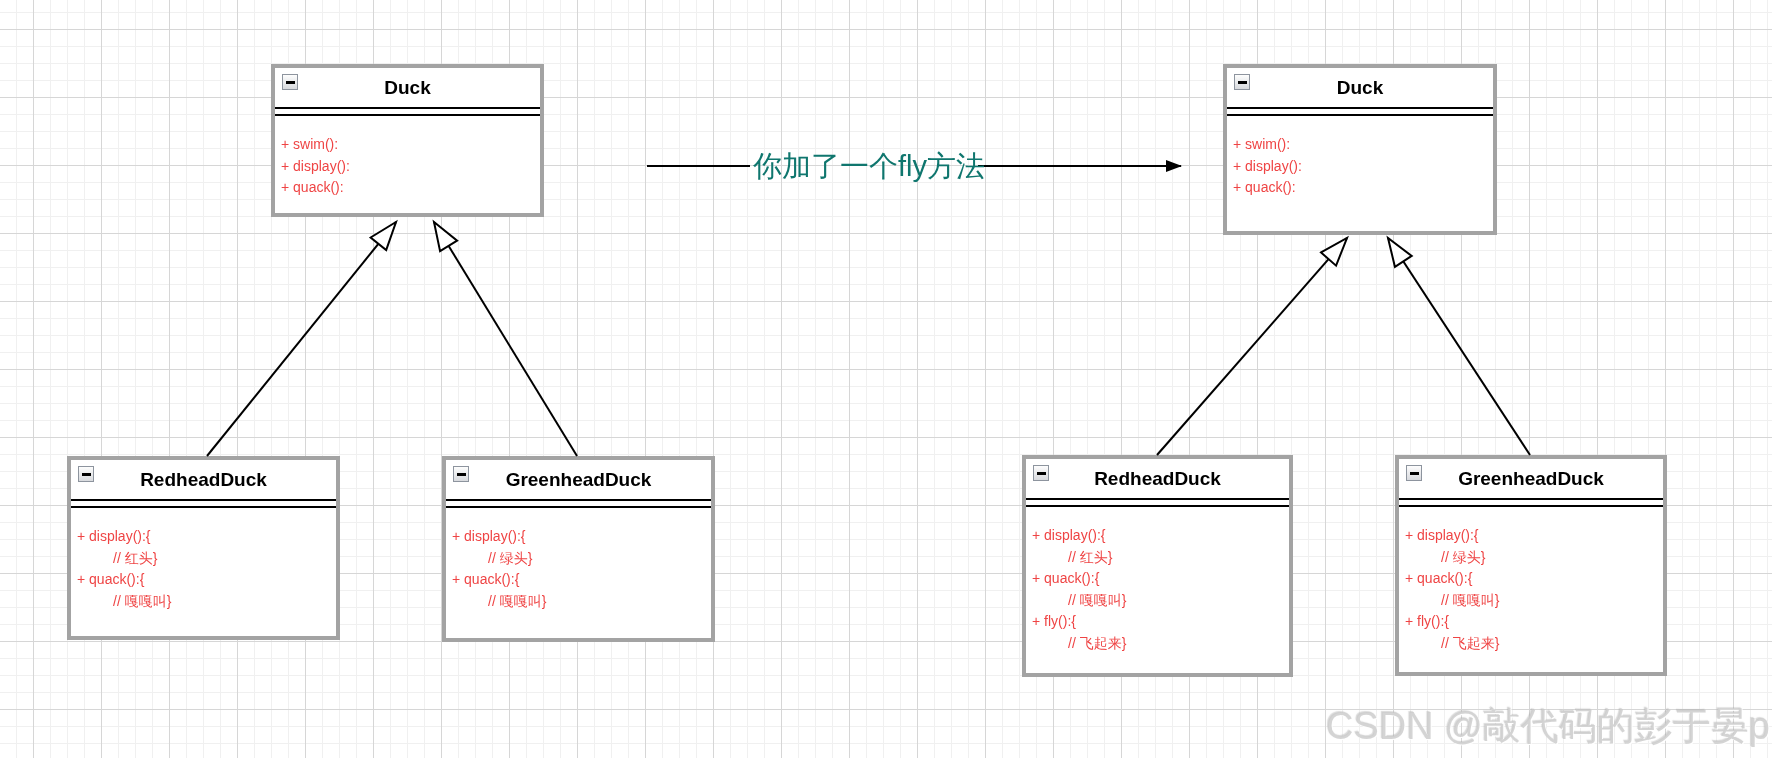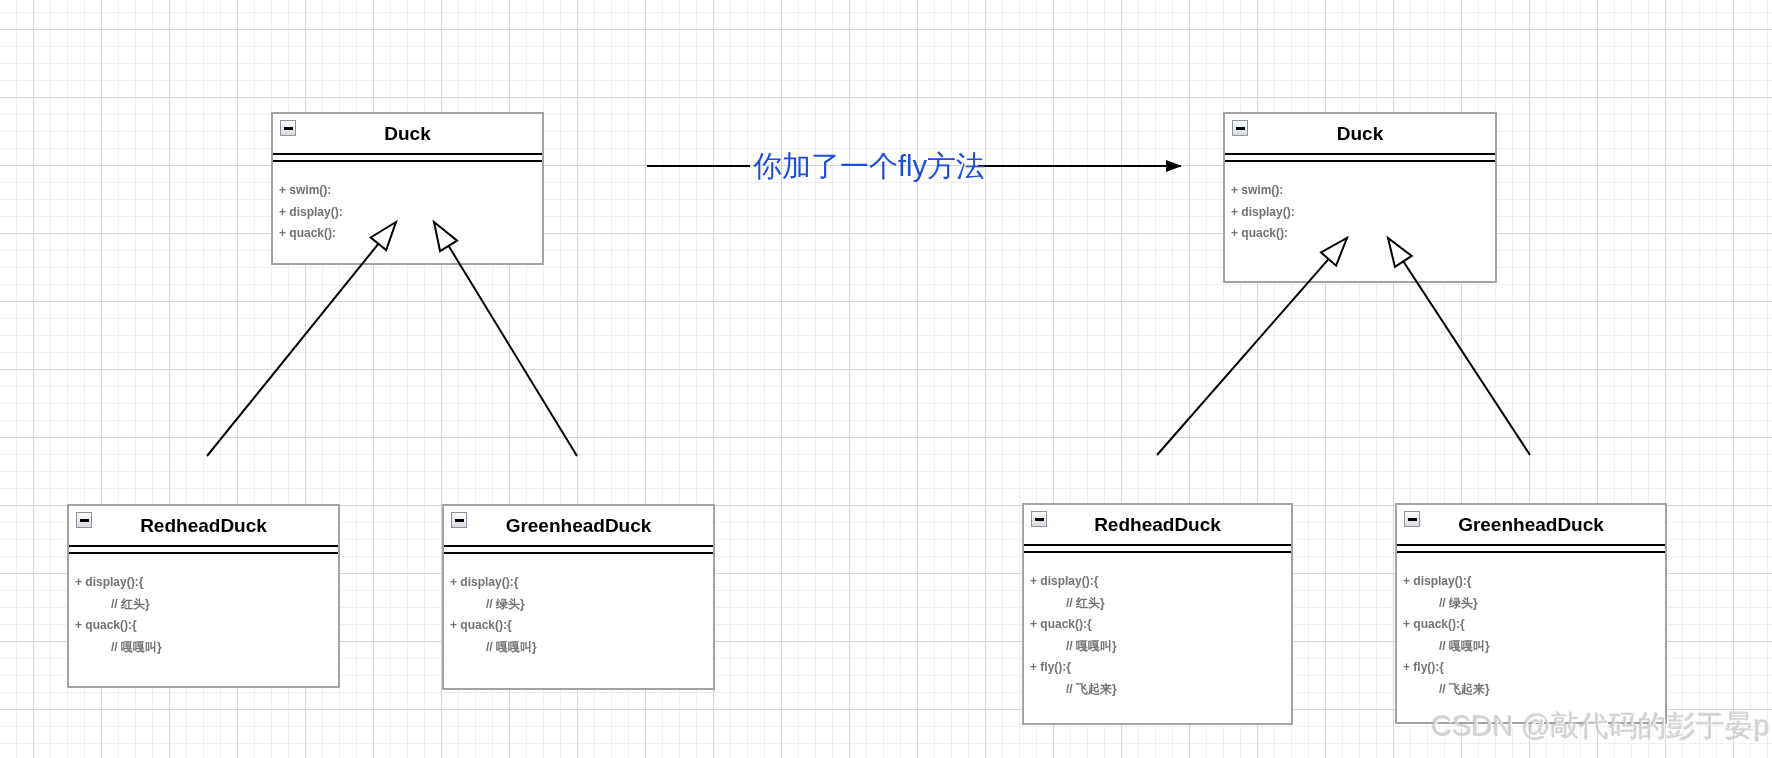--- a/index.html
+++ b/index.html
@@ -15,23 +15,22 @@
       linear-gradient(to right, #f0f0f0 1px, transparent 1px),
       linear-gradient(to bottom, #f0f0f0 1px, transparent 1px);
     background-size: 68px 68px, 68px 68px, 17px 17px, 17px 17px;
     background-position: 33px 29px, 33px 29px, 16px 12px, 16px 12px;
   }
 
   
   .class-box {
     position: absolute;
     box-sizing: border-box;
-    border: 2px solid #a3a3a3;
+    border: 4px solid #a3a3a3;
     background: #fff;
-    margin-top: 48px;
   }
   .hdr {
     position: relative;
     height: 39px;
     border-bottom: 2px solid #000;
   }
   .collapse {
     position: absolute;
     left: 7px; top: 6px;
     width: 16px; height: 16px;
@@ -46,25 +45,24 @@
     text-align: center;
     line-height: 39px;
     font-weight: bold;
     font-size: 19px;
     color: #000;
     white-space: nowrap;
   }
   .subsep { height: 5px; border-bottom: 2px solid #000; }
   .cbody { padding: 18px 6px 0 6px; }
   .m {
-    font-size: 12px;
+    font-size: 14px;
     line-height: 21.5px;
-    color: #737373;
+    color: #ef4444;
     white-space: pre;
-    font-weight: bold;
   }
   .m.cmt { padding-left: 36px; }
 
   
   #b-duck  { left: 271px;  top: 64px;  width: 273px; height: 153px; }
   #b-red   { left: 67px;   top: 456px; width: 273px; height: 184px; }
   #b-green { left: 442px;  top: 456px; width: 273px; height: 186px; }
   #a-duck  { left: 1223px; top: 64px;  width: 274px; height: 171px; }
   #a-red   { left: 1022px; top: 455px; width: 271px; height: 222px; }
   #a-green { left: 1395px; top: 455px; width: 272px; height: 221px; }
@@ -76,29 +74,29 @@
     pointer-events: none;
   }
   svg.connectors line { stroke: #000; stroke-width: 2; }
 
   
   .transition-label {
     position: absolute;
     left: 753px; top: 150px;
     font-size: 29px;
     line-height: 32px;
-    color: #1d4ed8;
+    color: #0f766e;
     white-space: nowrap;
   }
 
   
   .watermark {
     position: absolute;
     right: 2px; top: 706px;
-    font-size: 29px;
+    font-size: 38px;
     line-height: 40px;
     color: rgba(205,205,205,0.85);
     text-shadow: 1px 1px 0 #ffffff, -1px -1px 1px rgba(150,150,150,0.35);
     white-space: nowrap;
   }
 </style>
 </head>
 <body>
 
 <div class="class-box" id="b-duck">

